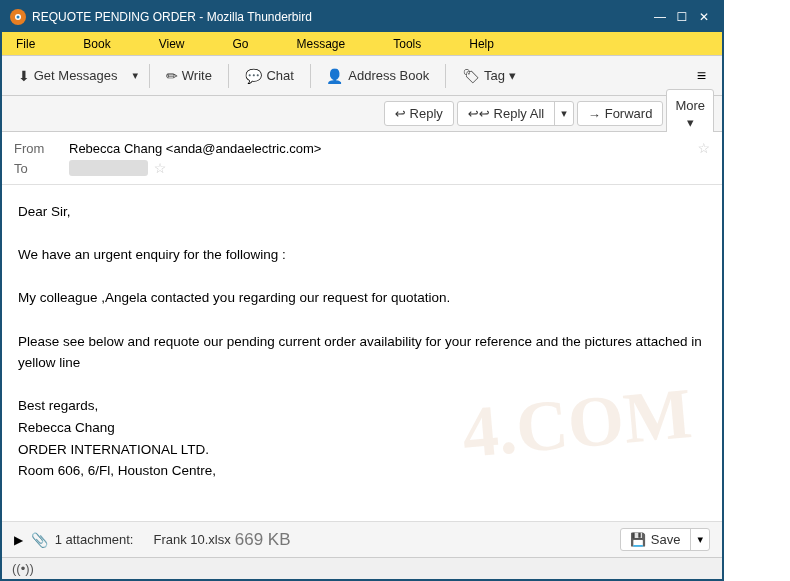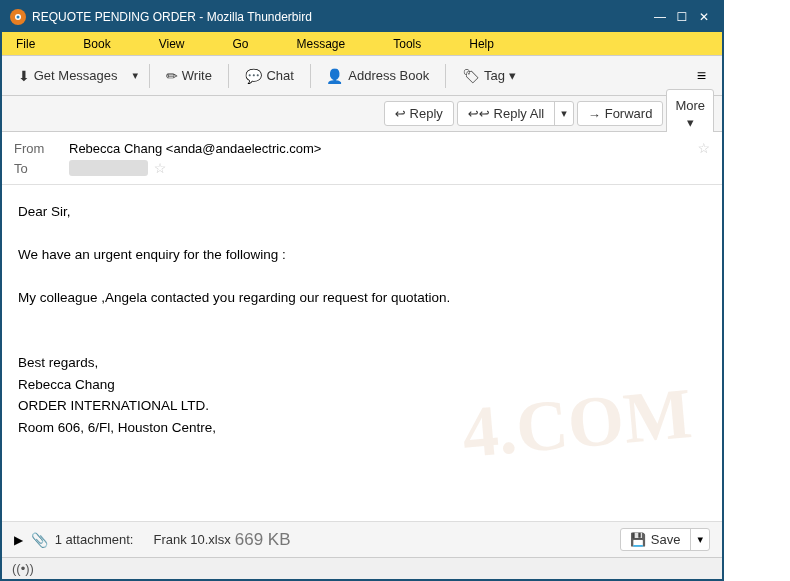--- a/index.html
+++ b/index.html
@@ -436,20 +436,21 @@
     </div>
   </div>
 
   <div class="email-body">
     <p>Dear Sir,</p>
     <br>
     <p>We have an urgent enquiry for the following :</p>
     <br>
     <p>My colleague ,Angela contacted you regarding our request for quotation.</p>
     <br>
+    <p>Please see below and requote our pending current order availability for your reference and the pictures attached in yellow line</p>
     <br>
     <p>Best regards,</p>
     <p>Rebecca Chang</p>
     <p>ORDER INTERNATIONAL LTD.</p>
     <p>Room 606, 6/Fl, Houston Centre,</p>
     
     
     
 
     <div class="watermark">4.COM</div>

